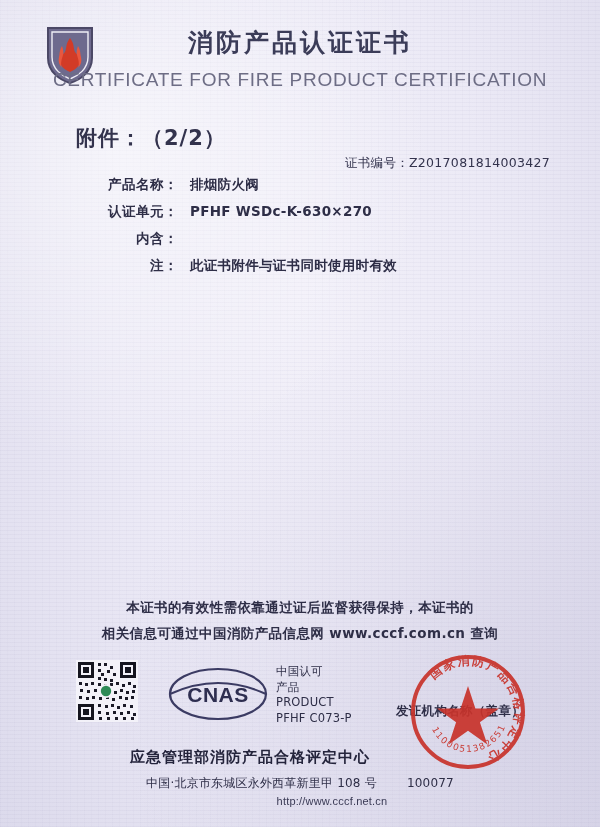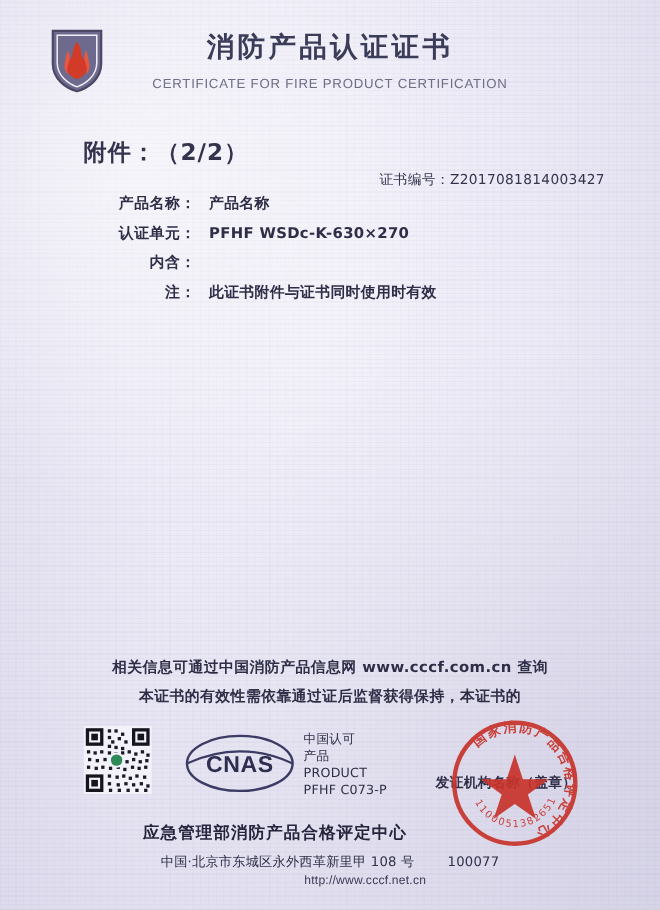--- a/index.html
+++ b/index.html
@@ -57,21 +57,21 @@
   .title-cn {
     font-family: "DejaVu Sans", sans-serif;
     font-size: 25px;
     font-weight: bold;
     letter-spacing: 3px;
     color: #3b3c58;
     margin: 0;
   }
   .title-en {
     font-family: "Liberation Sans", sans-serif;
-    font-size: 12px;
+    font-size: 19px;
     letter-spacing: 0.7px;
     color: #6d6d85;
     margin-top: 10px;
   }
 
   
   .logo {
     position: absolute;
     top: 24px;
     left: 44px;
@@ -268,38 +268,38 @@
       <div class="title-cn">消防产品认证证书</div>
       <div class="title-en">CERTIFICATE FOR FIRE PRODUCT CERTIFICATION</div>
     </div>
 
     <div class="attachment-line">附件：（2/2）</div>
     <div class="cert-no">证书编号：Z2017081814003427</div>
 
     <div class="fields">
       <div class="field-row">
         <div class="field-label">产品名称：</div>
-        <div class="field-value">产品名称</div>
+        <div class="field-value">排烟防火阀</div>
       </div>
       <div class="field-row">
         <div class="field-label">认证单元：</div>
         <div class="field-value">PFHF  WSDc-K-630×270</div>
       </div>
       <div class="field-row indent">
         <div class="field-label">内含：</div>
       </div>
       <div class="field-row note-row">
         <div class="field-label">注：</div>
         <div class="field-value">此证书附件与证书同时使用时有效</div>
       </div>
     </div>
 
     <div class="footer-note">
+      <div>本证书的有效性需依靠通过证后监督获得保持，本证书的</div>
       <div>相关信息可通过中国消防产品信息网 www.cccf.com.cn 查询</div>
-      <div>本证书的有效性需依靠通过证后监督获得保持，本证书的</div>
     </div>
 
     <div class="qr">
       <svg width="62" height="62" viewBox="0 0 62 62">
         <rect width="62" height="62" fill="#f3f2f9"></rect>
         <g fill="#15151f">
           <rect x="2" y="2" width="16" height="16"></rect>
           <rect x="44" y="2" width="16" height="16"></rect>
           <rect x="2" y="44" width="16" height="16"></rect>
         </g>

